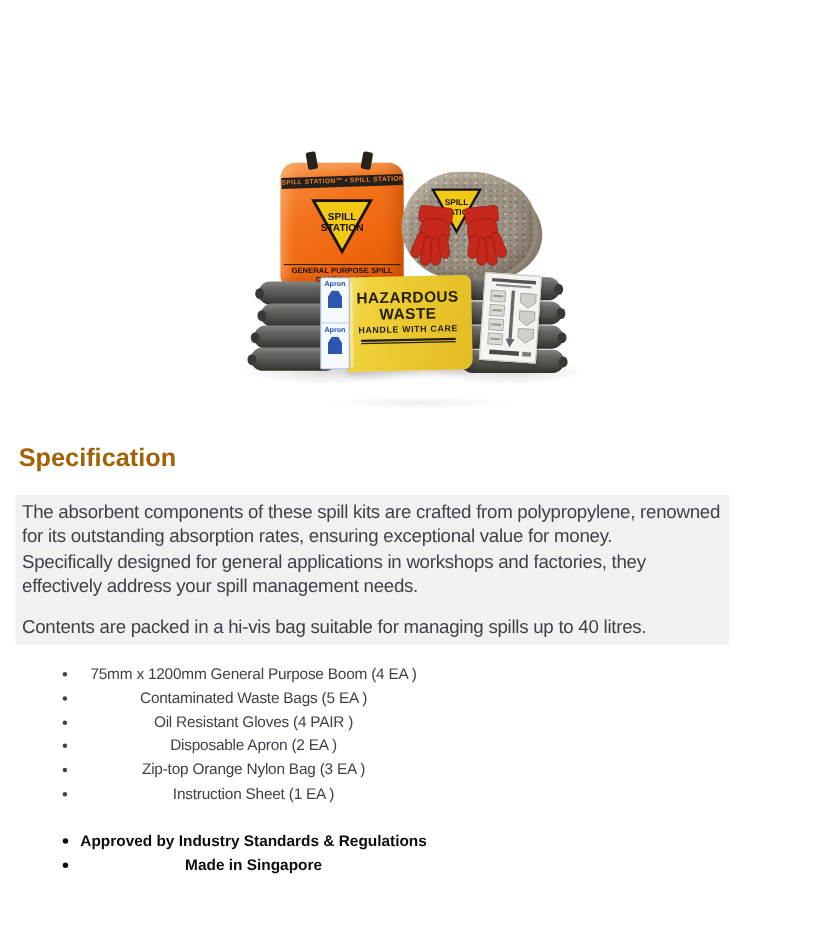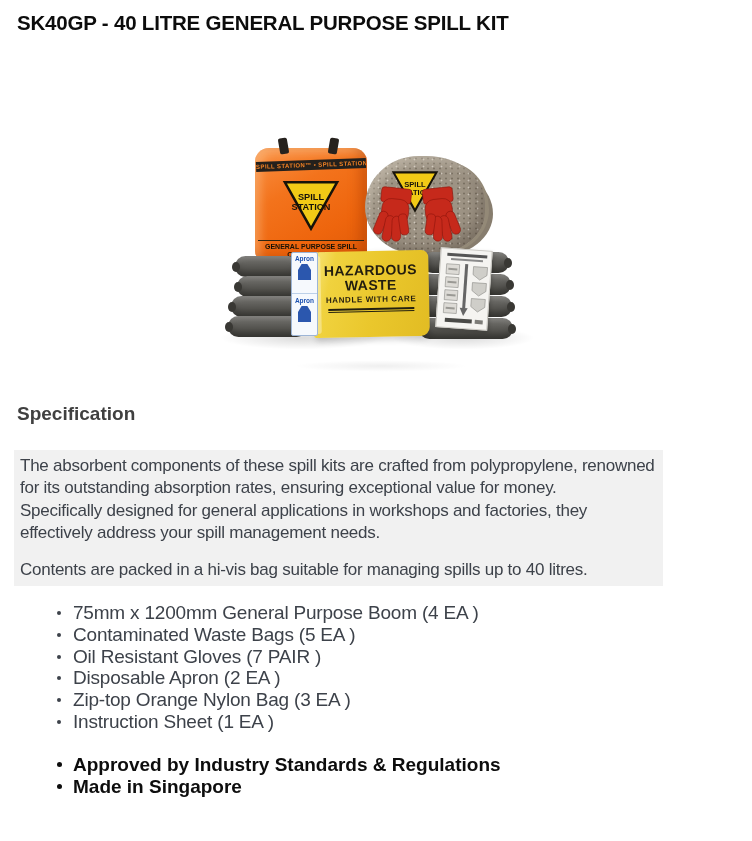--- a/index.html
+++ b/index.html
@@ -72,41 +72,40 @@
   .ybag .l1{position:relative;margin-top:12px;font-size:14px;font-weight:800;letter-spacing:.4px;line-height:15px;}
   .ybag .l2{position:relative;font-size:14px;font-weight:800;letter-spacing:.4px;line-height:15px;}
   .ybag .l3{position:relative;margin-top:2px;font-size:8px;font-weight:700;letter-spacing:.6px;}
   .ybag .rule{position:relative;margin:4px auto 1px;width:74%;border-top:2px solid #23200f;}
   .ybag .rule2{position:relative;margin:0 auto;width:74%;border-top:1.5px solid #23200f;}
 
   .sheet{left:217px;top:117px;width:52px;height:80px;background:#f5f4f1;border:1px solid #c8c6c0;
          transform:rotate(4deg);z-index:4;box-shadow:1px 2px 4px rgba(0,0,0,.2);}
 
   
-  .spec-heading{position:absolute;left:17px;top:403px;margin:0;font-size:19px;font-weight:700;color:#404040;}
+  .spec-heading{position:absolute;left:17px;top:403px;margin:0;font-size:23px;font-weight:700;color:#a16207;}
   .spec-box{position:absolute;left:14px;top:450px;width:649px;height:136px;background:#f1f1f1;color:#3d424a;font-size:17px;}
   .spec-box .p1{position:absolute;left:6px;top:5px;margin:0;line-height:22.4px;white-space:pre;letter-spacing:-0.25px;}
   .spec-box .p2{position:absolute;left:6px;top:110px;margin:0;letter-spacing:-0.25px;}
 
   .contents{position:absolute;left:17px;top:602px;margin:0;padding:0;list-style:none;
-            color:#3d424a;font-size:19px;letter-spacing:-0.2px;}
+            color:#3d424a;font-size:14px;letter-spacing:-0.2px;text-align:center;}
   .contents li{position:relative;padding-left:56px;line-height:21.8px;}
   .contents li::before{content:"";position:absolute;left:40px;top:9px;width:4px;height:4px;border-radius:50%;background:#3d424a;}
   .contents li.bold{font-weight:700;color:#0d0d0d;letter-spacing:0;}
   .contents li.bold::before{background:#0d0d0d;width:5px;height:5px;top:8.5px;}
   .contents li.spaced{margin-top:21px;}
 
   svg{overflow:visible;}
 </style>
 </head>
 <body>
 
 <div class="page">
 
-  <h1 class="title">SK40GP - 40 LITRE GENERAL PURPOSE SPILL KIT</h1>
 
   <figure class="photo">
 
     <div class="sh sh1"></div>
     <div class="sh sh2"></div>
     <div class="sh sh3"></div>
 
     <div class="bag">
       <div class="strap s1"></div>
       <div class="strap s2"></div>
@@ -216,21 +215,21 @@
     <p class="p1">The absorbent components of these spill kits are crafted from polypropylene, renowned
 for its outstanding absorption rates, ensuring exceptional value for money.
 Specifically designed for general applications in workshops and factories, they
 effectively address your spill management needs.</p>
     <p class="p2">Contents are packed in a hi-vis bag suitable for managing spills up to 40 litres.</p>
   </div>
 
   <ul class="contents">
     <li>75mm x 1200mm General Purpose Boom (4 EA )</li>
     <li>Contaminated Waste Bags (5 EA )</li>
-    <li>Oil Resistant Gloves (7 PAIR )</li>
+    <li>Oil Resistant Gloves (4 PAIR )</li>
     <li>Disposable Apron (2 EA )</li>
     <li>Zip-top Orange Nylon Bag (3 EA )</li>
     <li>Instruction Sheet (1 EA )</li>
     <li class="bold spaced">Approved by Industry Standards &amp; Regulations</li>
     <li class="bold">Made in Singapore</li>
   </ul>
 
 </div>
 
 </body></html>

